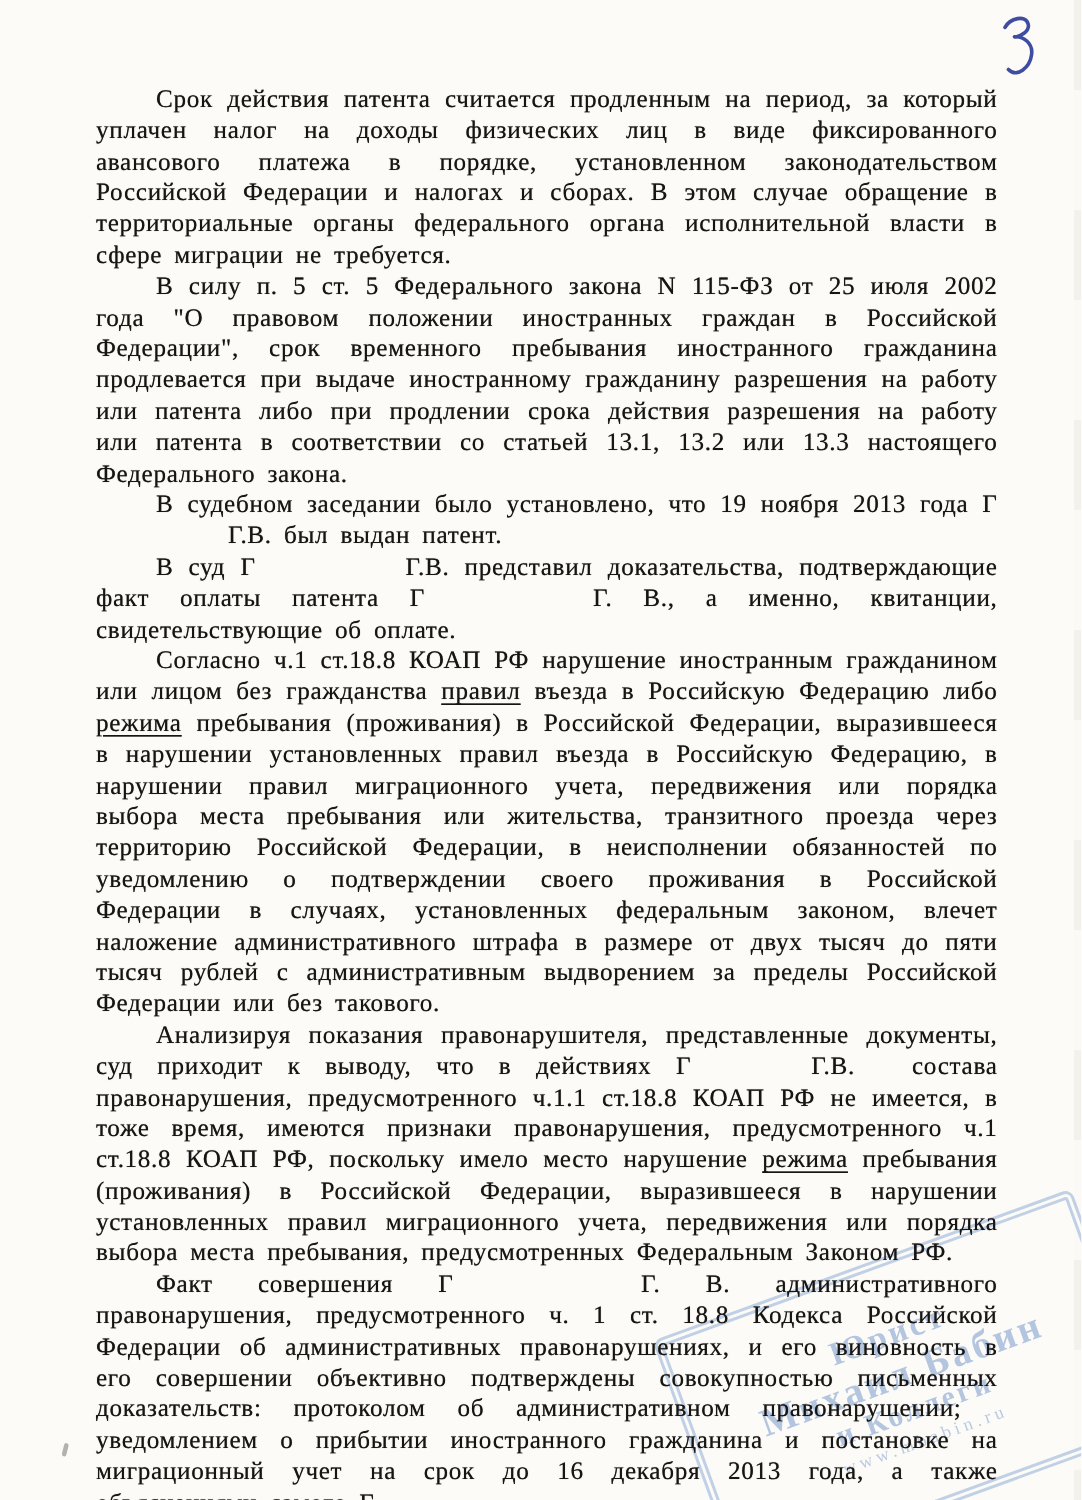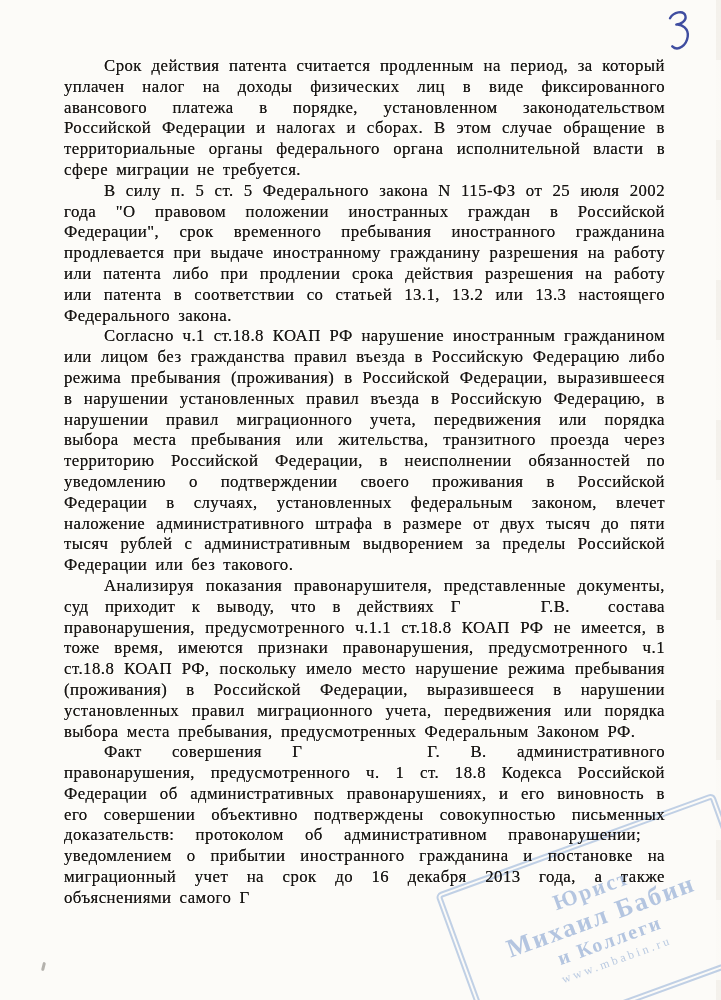--- a/index.html
+++ b/index.html
@@ -20,21 +20,21 @@
     line-height:20.8px;
     text-align:justify;
     letter-spacing:0.45px;
     word-spacing:3.5px;
     text-shadow:0 0 .45px rgba(20,18,16,.75);
     z-index:2;
   }
   .text-block p{margin:0;}
   .text-block p.indent{text-indent:40px;}
   .gap{display:inline-block;height:2px;}
-  .u{text-decoration-thickness:1.2px;text-underline-offset:2.5px;}
+  .u{text-decoration:underline;text-decoration-thickness:1.2px;text-underline-offset:2.5px;}
   
   .handwritten-number{
     position:absolute;left:663px;top:8px;width:30px;height:48px;z-index:3;
   }
   .sr-only{
     position:absolute;width:1px;height:1px;overflow:hidden;
     clip:rect(0 0 0 0);white-space:nowrap;
   }
   
   .stamp{
@@ -88,20 +88,22 @@
   <div class="stamp">
     <div class="stamp-line l1">Юрист</div>
     <div class="stamp-line l2">Михаил Бабин</div>
     <div class="stamp-line l3">и Коллеги</div>
     <div class="stamp-line l4">www.mbabin.ru</div>
   </div>
 
   <div class="text-block">
       <p class="indent"><span>Срок действия патента считается продленным на период, за который уплачен налог на доходы физических лиц в виде фиксированного авансового платежа в порядке, установленном законодательством Российской Федерации и налогах и сборах. В этом случае обращение в территориальные органы федерального органа исполнительной власти в сфере миграции не требуется.</span></p>
       <p class="indent"><span>В силу п. 5 ст. 5 Федерального закона N 115-ФЗ от 25 июля 2002 года "О правовом положении иностранных граждан в Российской Федерации", срок временного пребывания иностранного гражданина продлевается при выдаче иностранному гражданину разрешения на работу или патента либо при продлении срока действия разрешения на работу или патента в соответствии со статьей 13.1, 13.2 или 13.3 настоящего Федерального закона.</span></p>
+      <p class="indent"><span>В судебном заседании было установлено, что 19 ноября 2013 года Г</span><span class="gap" style="width: 88px;"></span><span>Г.В. был выдан патент.</span></p>
+      <p class="indent"><span>В суд Г</span><span class="gap" style="width: 100px;"></span><span>Г.В. представил доказательства, подтверждающие факт оплаты патента Г</span><span class="gap" style="width: 112px;"></span><span>Г. В., а именно, квитанции, свидетельствующие об оплате.</span></p>
       <p class="indent"><span>Согласно ч.1 ст.18.8 КОАП РФ нарушение иностранным гражданином или лицом без гражданства </span><span class="u">правил</span><span> въезда в Российскую Федерацию либо </span><span class="u">режима</span><span> пребывания (проживания) в Российской Федерации, выразившееся в нарушении установленных правил въезда в Российскую Федерацию, в нарушении правил миграционного учета, передвижения или порядка выбора места пребывания или жительства, транзитного проезда через территорию Российской Федерации, в неисполнении обязанностей по уведомлению о подтверждении своего проживания в Российской Федерации в случаях, установленных федеральным законом, влечет наложение административного штрафа в размере от двух тысяч до пяти тысяч рублей с административным выдворением за пределы Российской Федерации или без такового.</span></p>
       <p class="indent"><span>Анализируя показания правонарушителя, представленные документы, суд приходит к выводу, что в действиях Г</span><span class="gap" style="width: 80px;"></span><span>Г.В.</span><span class="gap" style="width: 38px;"></span><span>состава правонарушения, предусмотренного ч.1.1 ст.18.8 КОАП РФ не имеется, в тоже время, имеются признаки правонарушения, предусмотренного ч.1 ст.18.8 КОАП  РФ, поскольку имело место нарушение </span><span class="u">режима</span><span> пребывания (проживания) в Российской Федерации, выразившееся в нарушении установленных правил  миграционного учета, передвижения или порядка выбора места пребывания, предусмотренных Федеральным Законом РФ.</span></p>
       <p class="indent"><span>Факт совершения Г</span><span class="gap" style="width: 125px;"></span><span>Г. В. административного правонарушения, предусмотренного ч. 1 ст. 18.8 Кодекса Российской Федерации об административных правонарушениях, и его виновность в его совершении объективно подтверждены совокупностью письменных доказательств: протоколом об административном правонарушении;</span><span class="gap" style="width: 24px;"></span><span>уведомлением о прибытии иностранного гражданина и постановке на миграционный учет на срок до 16 декабря 2013 года, а также объяснениями самого Г</span></p>
     </div>
 
   <div class="speck"></div>
 
 </div>
 
 </body></html>

